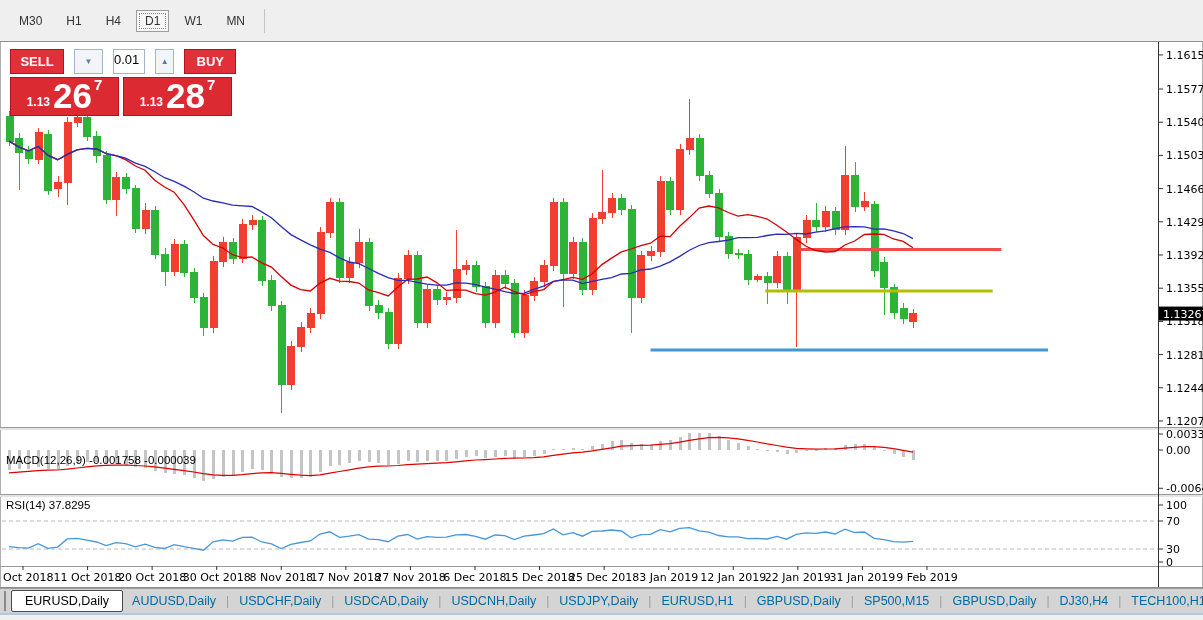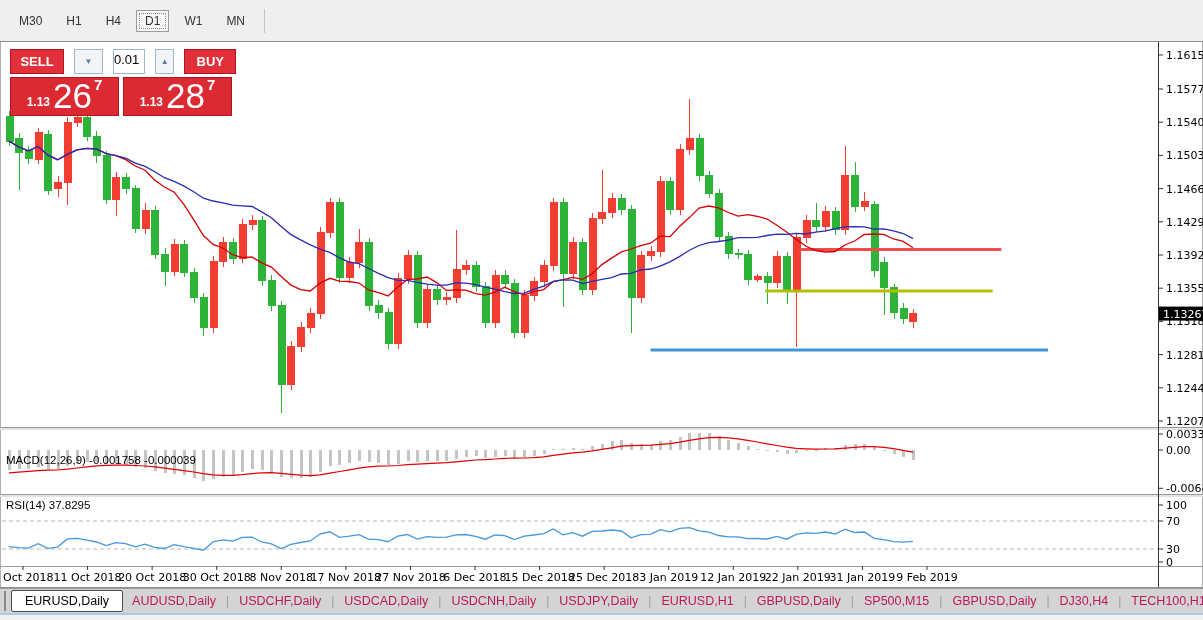--- a/index.html
+++ b/index.html
@@ -36,29 +36,29 @@
            display:flex;align-items:center;justify-content:center;box-sizing:border-box;}
   .tp-spin.down{flex:0 0 29px;}
   .tp-spin.up{flex:0 0 19px;}
   .tp-vol{flex:1;background:#fff;border:1px solid #9fb6cf;box-sizing:border-box;
           font-size:13px;color:#000;text-align:right;padding:2px 5px 0 0;}
   .tp-row2{display:flex;gap:4px;margin-top:3px;}
   .tp-price{flex:1;height:39px;background:#dc2a33;border:1px solid #b3131f;color:#fff;
             display:flex;align-items:flex-end;justify-content:center;box-sizing:border-box;
             padding-bottom:1px;}
   .tp-price .pfx{font-size:12px;font-weight:bold;margin:0 3px 5px 0;}
-  .tp-price .big{font-size:35px;line-height:36px;font-weight:400;}
+  .tp-price .big{font-size:35px;line-height:36px;font-weight:700;}
   .tp-price .sup{font-size:15px;position:relative;top:-21px;margin-left:2px;font-weight:bold;}
 
   
   .tabbar{position:absolute;left:0;top:588px;width:1203px;height:25px;background:#d4d4d4;
           border-top:1px solid #9a9a9a;display:flex;align-items:center;z-index:5;
           box-sizing:border-box;padding:0 4px;}
   .tab-stub{width:9px;height:18px;border:1px solid #8a8a8a;background:#e2e2e2;margin:0 5px 0 0;}
-  .tab{font-size:12.5px;color:#be185d;padding:3px 9px;white-space:nowrap;cursor:default;}
+  .tab{font-size:12.5px;color:#0369a1;padding:3px 9px;white-space:nowrap;cursor:default;}
   .tab.active{background:#ffffff;border:1px solid #4a4a4a;border-radius:2px;color:#000;
               padding:3px 13px;}
   .tab-sep{color:#9e9e9e;font-size:12px;padding:0 1px;}
   .bottom-blue{position:absolute;left:0;top:613px;width:1203px;height:2px;background:#b3c7de;z-index:5;}
   .bottom-strip{position:absolute;left:0;top:615px;width:1203px;height:5px;background:#f0f0f0;z-index:5;}
 </style>
 </head>
 <body>
 
 <div class="app">

